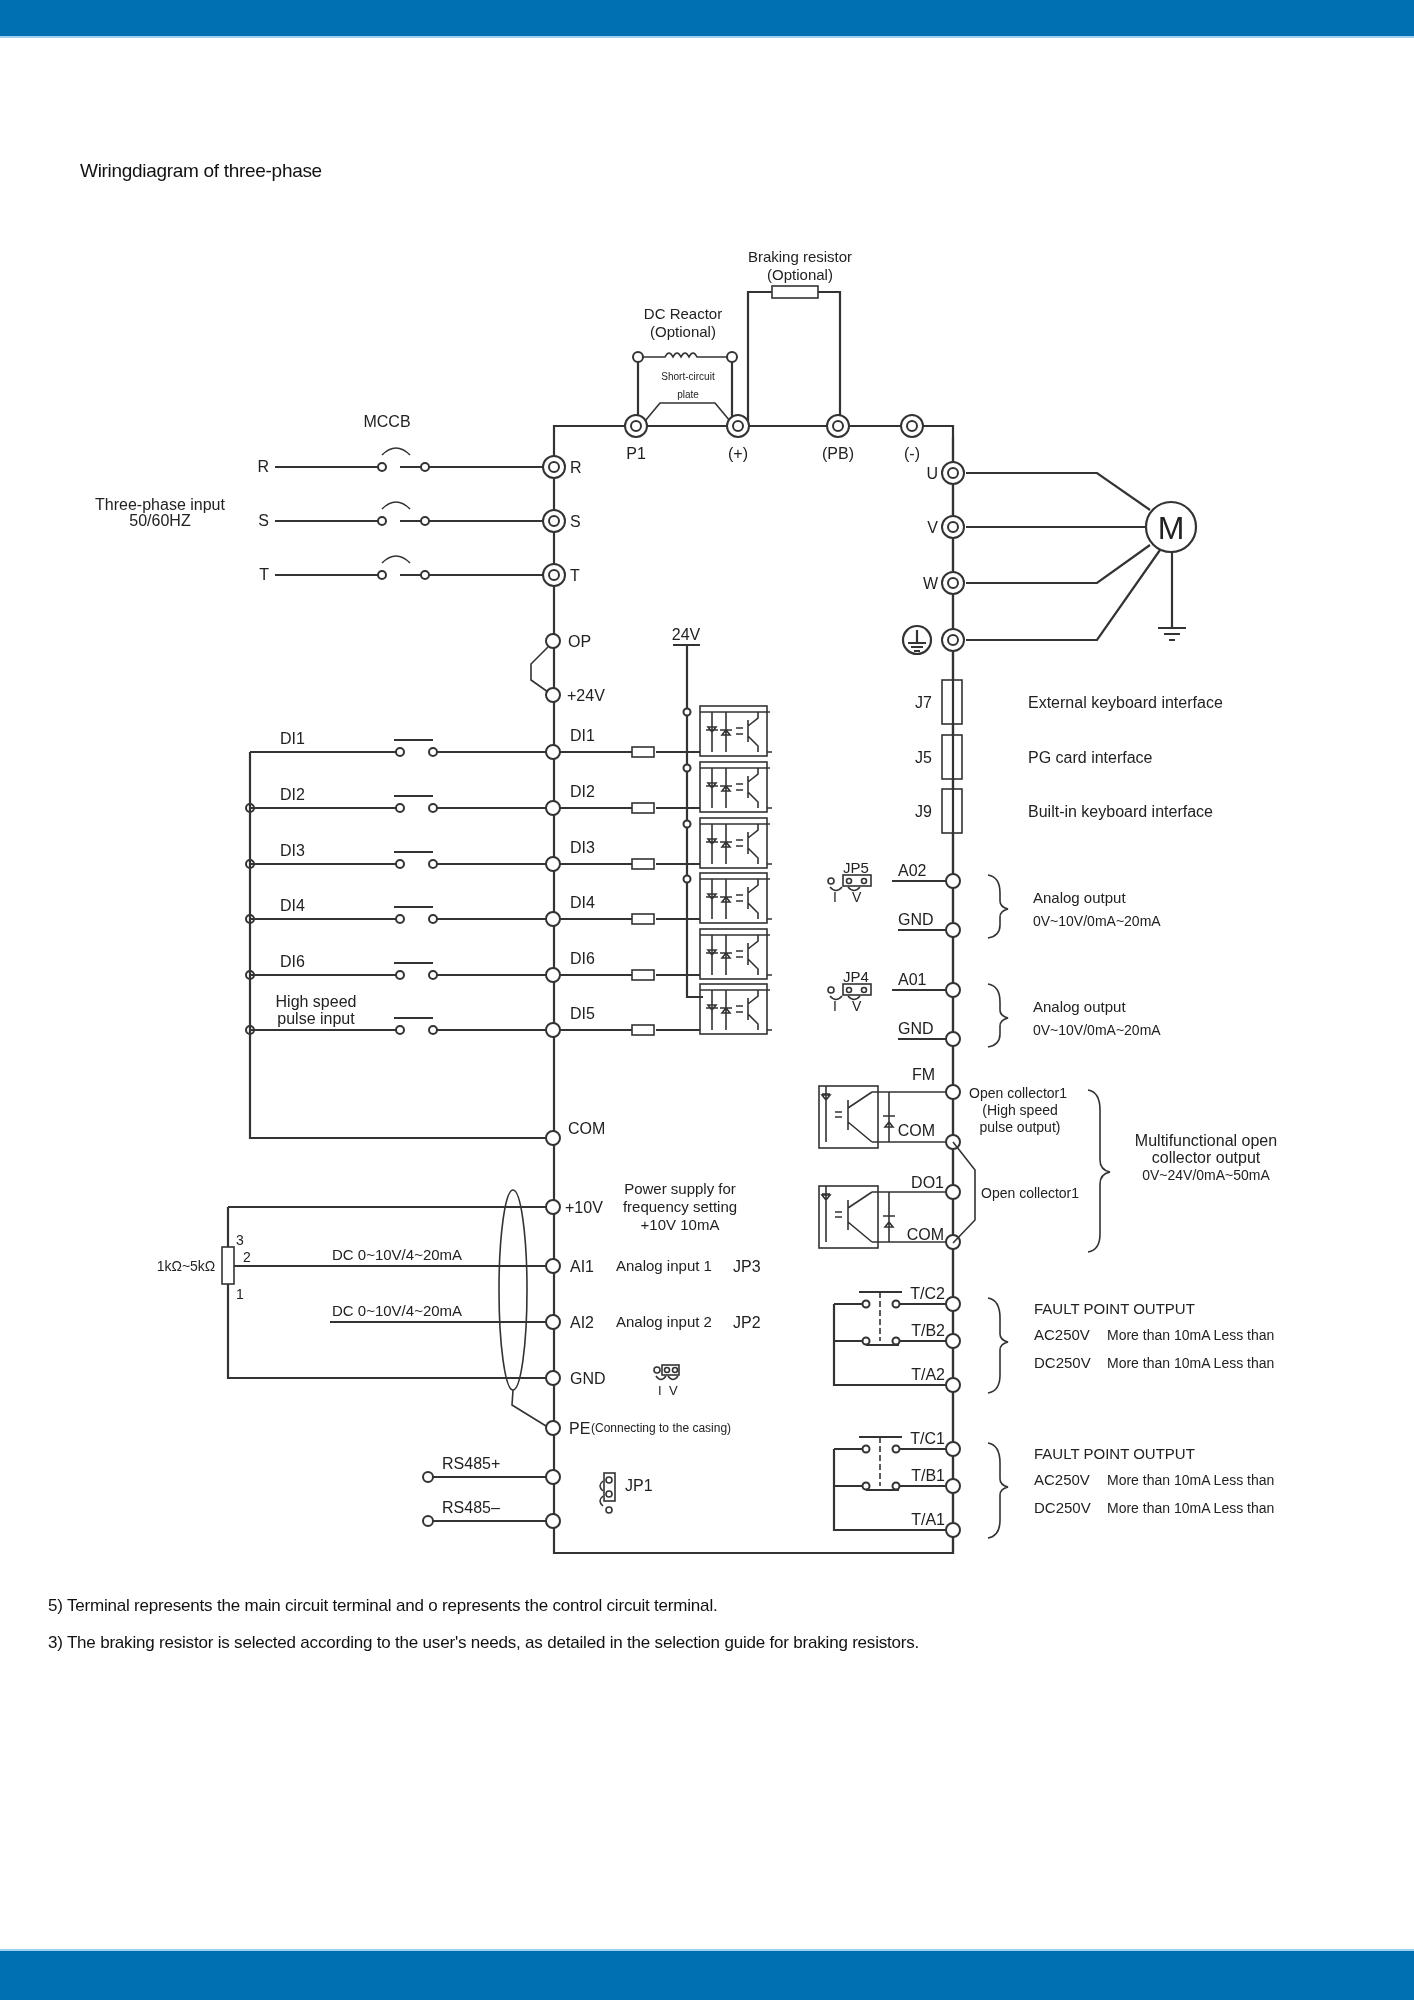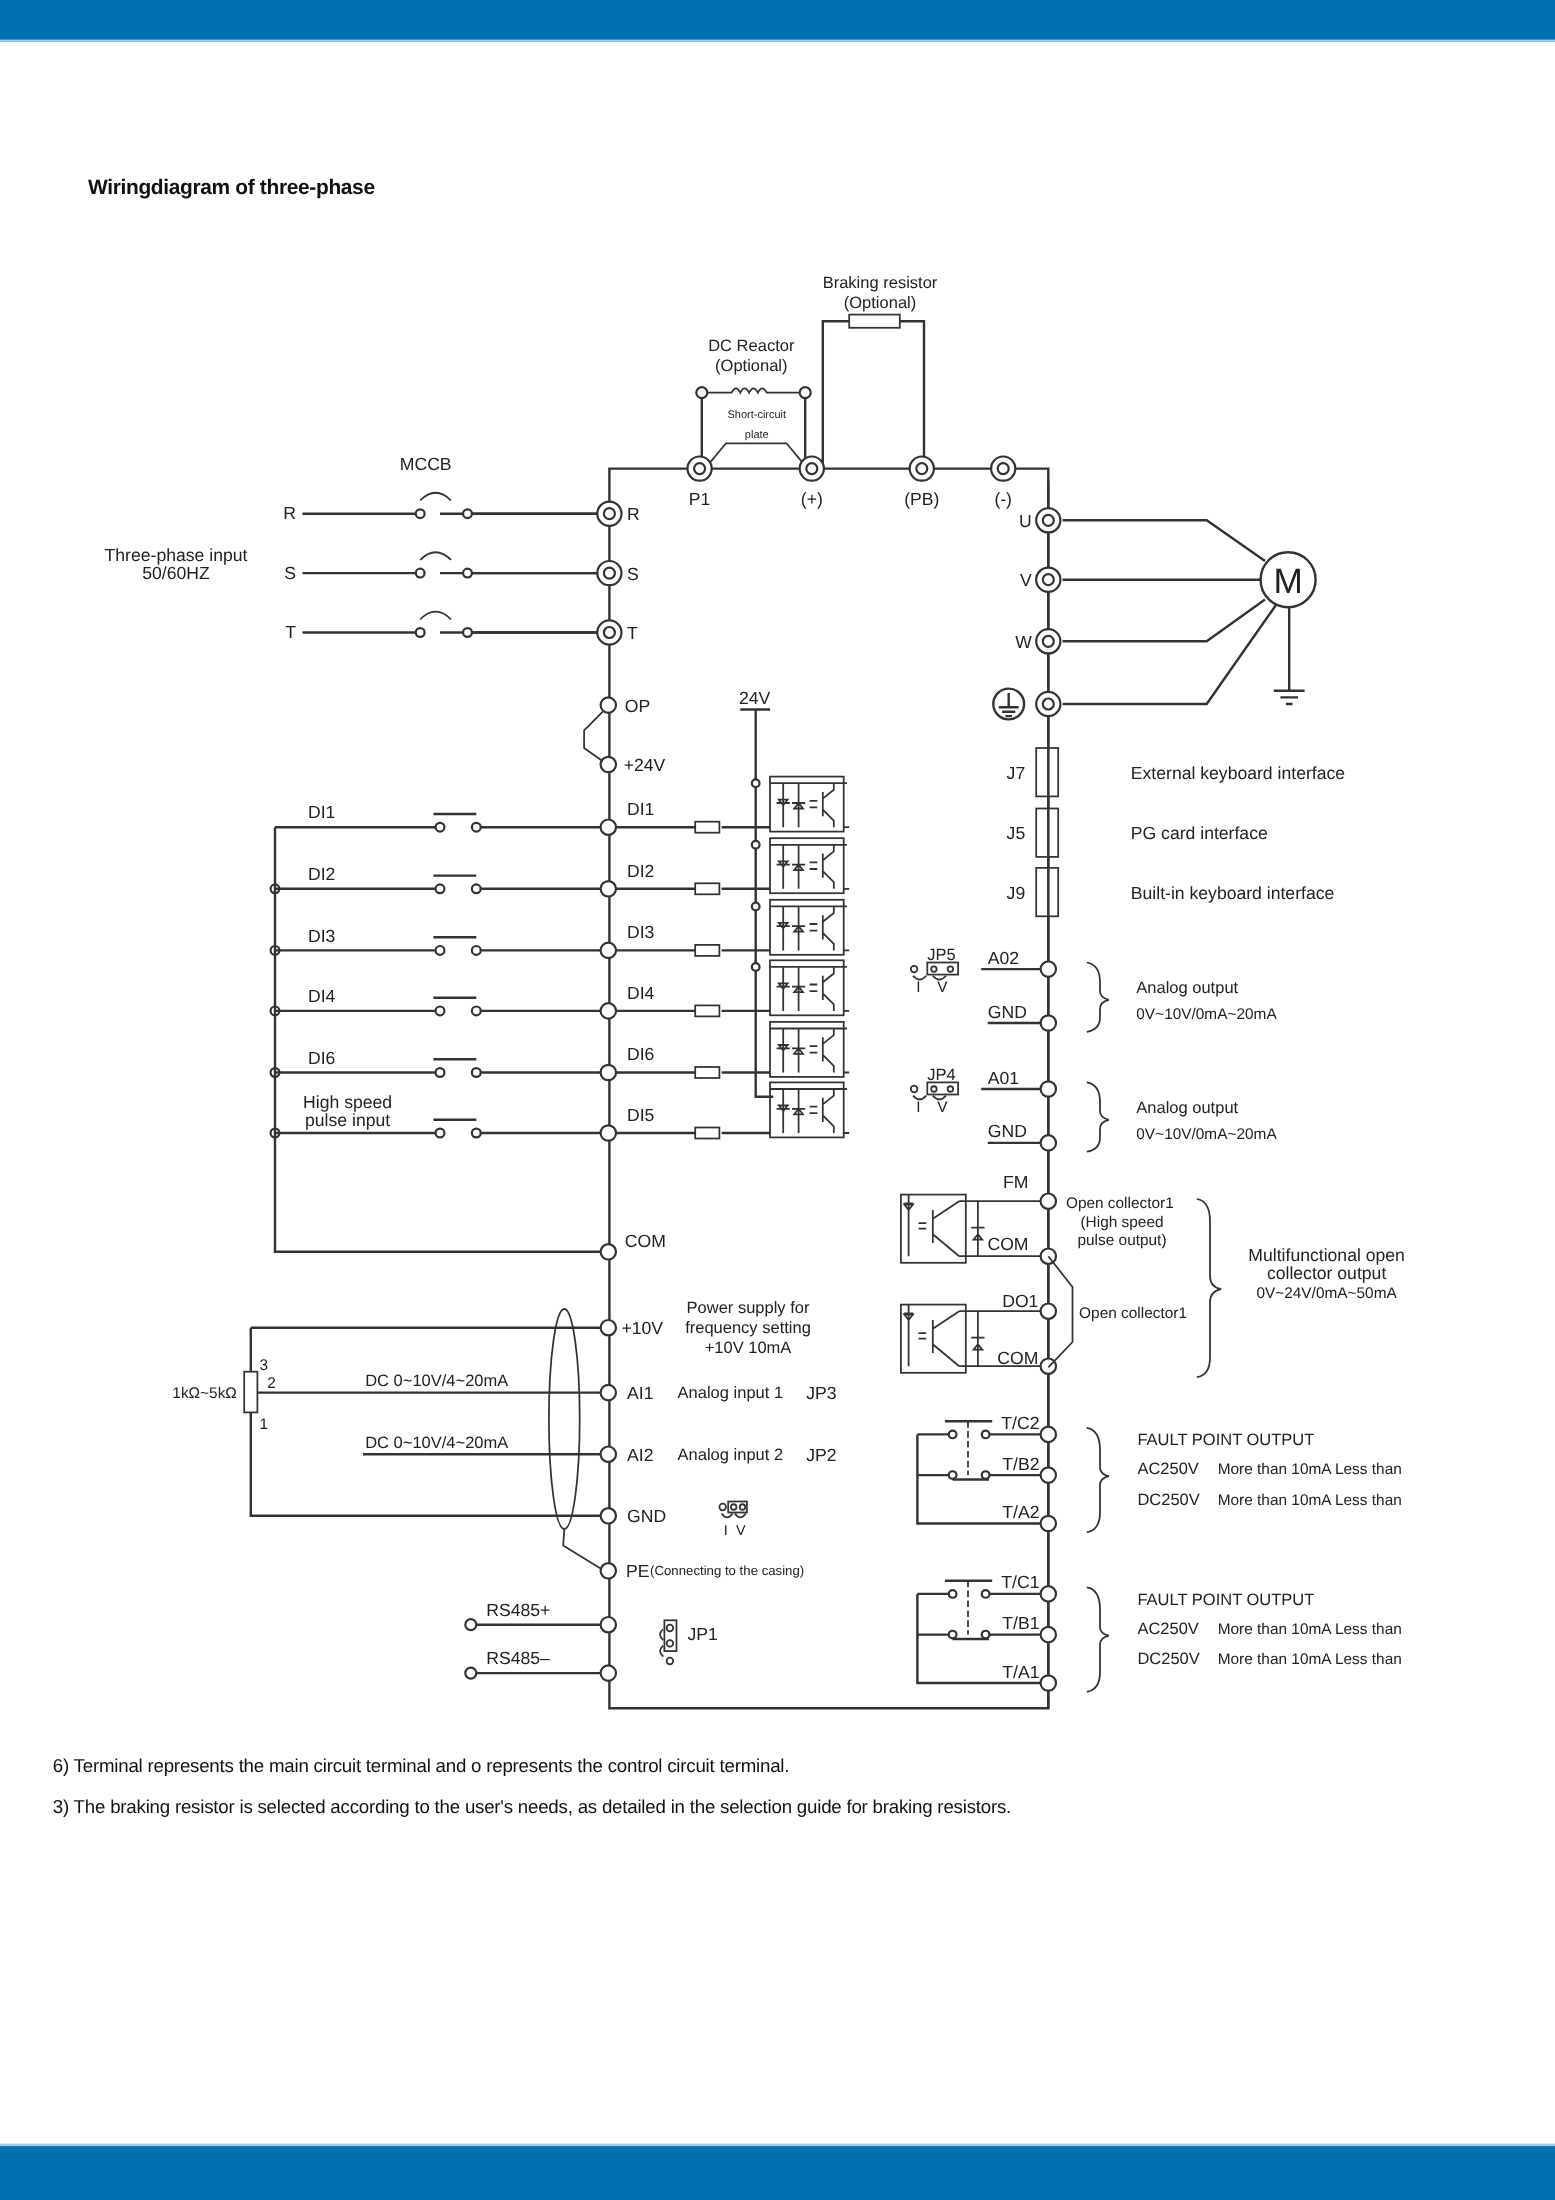--- a/index.html
+++ b/index.html
@@ -1,19 +1,19 @@
 <!DOCTYPE html>
 <html><head>
 <meta charset="utf-8">
 <style>
   html,body{margin:0;padding:0;background:#fff;}
   body{width:1414px;height:2000px;position:relative;overflow:hidden;font-family:"Liberation Sans",sans-serif;}
   .topbar{position:absolute;left:0;top:0;width:1414px;height:36px;background:#0070b3;border-bottom:2px solid #9fd0ee;}
   .bottombar{position:absolute;left:0;top:1949px;width:1414px;height:51px;background:#0070b3;border-top:2px solid #9fd0ee;}
-  .page-title{position:absolute;left:80px;top:160px;font-size:19px;font-weight:bold;color:#111;font-family:"Liberation Sans",sans-serif;letter-spacing:-0.3px;}
+  .page-title{position:absolute;left:80px;top:160px;font-size:19px;font-weight:normal;color:#111;font-family:"Liberation Sans",sans-serif;letter-spacing:-0.3px;}
   svg.diagram{position:absolute;left:0;top:0;}
   svg text{font-family:"Liberation Sans",sans-serif;fill:#222;}
   .t14{font-size:16px;}
   .t13{font-size:15px;}
   .t12{font-size:14px;}
   .t11{font-size:13px;}
   .t10{font-size:12px;}
   .t9{font-size:10px;}
   .w{stroke:#333;stroke-width:2.2;fill:none;}
   .wt{stroke:#333;stroke-width:1.6;fill:none;}
@@ -463,17 +463,17 @@
         <text class="t13" x="1034" y="1459">FAULT POINT OUTPUT</text>
         <text class="t13" x="1034" y="1485">AC250V</text>
         <text class="t12" x="1107" y="1485">More than 10mA Less than</text>
         <text class="t13" x="1034" y="1513">DC250V</text>
         <text class="t12" x="1107" y="1513">More than 10mA Less than</text>
       </g>
     </g>
 </svg>
 
 <div class="notes">
-  <div>6)  Terminal represents the main circuit terminal and o represents the control circuit terminal.</div>
+  <div>5)  Terminal represents the main circuit terminal and o represents the control circuit terminal.</div>
   <div>3)  The braking resistor is selected according to the user's needs, as detailed in the selection guide for braking resistors.</div>
 </div>
 
 <div class="bottombar"></div>
 
 </body></html>

